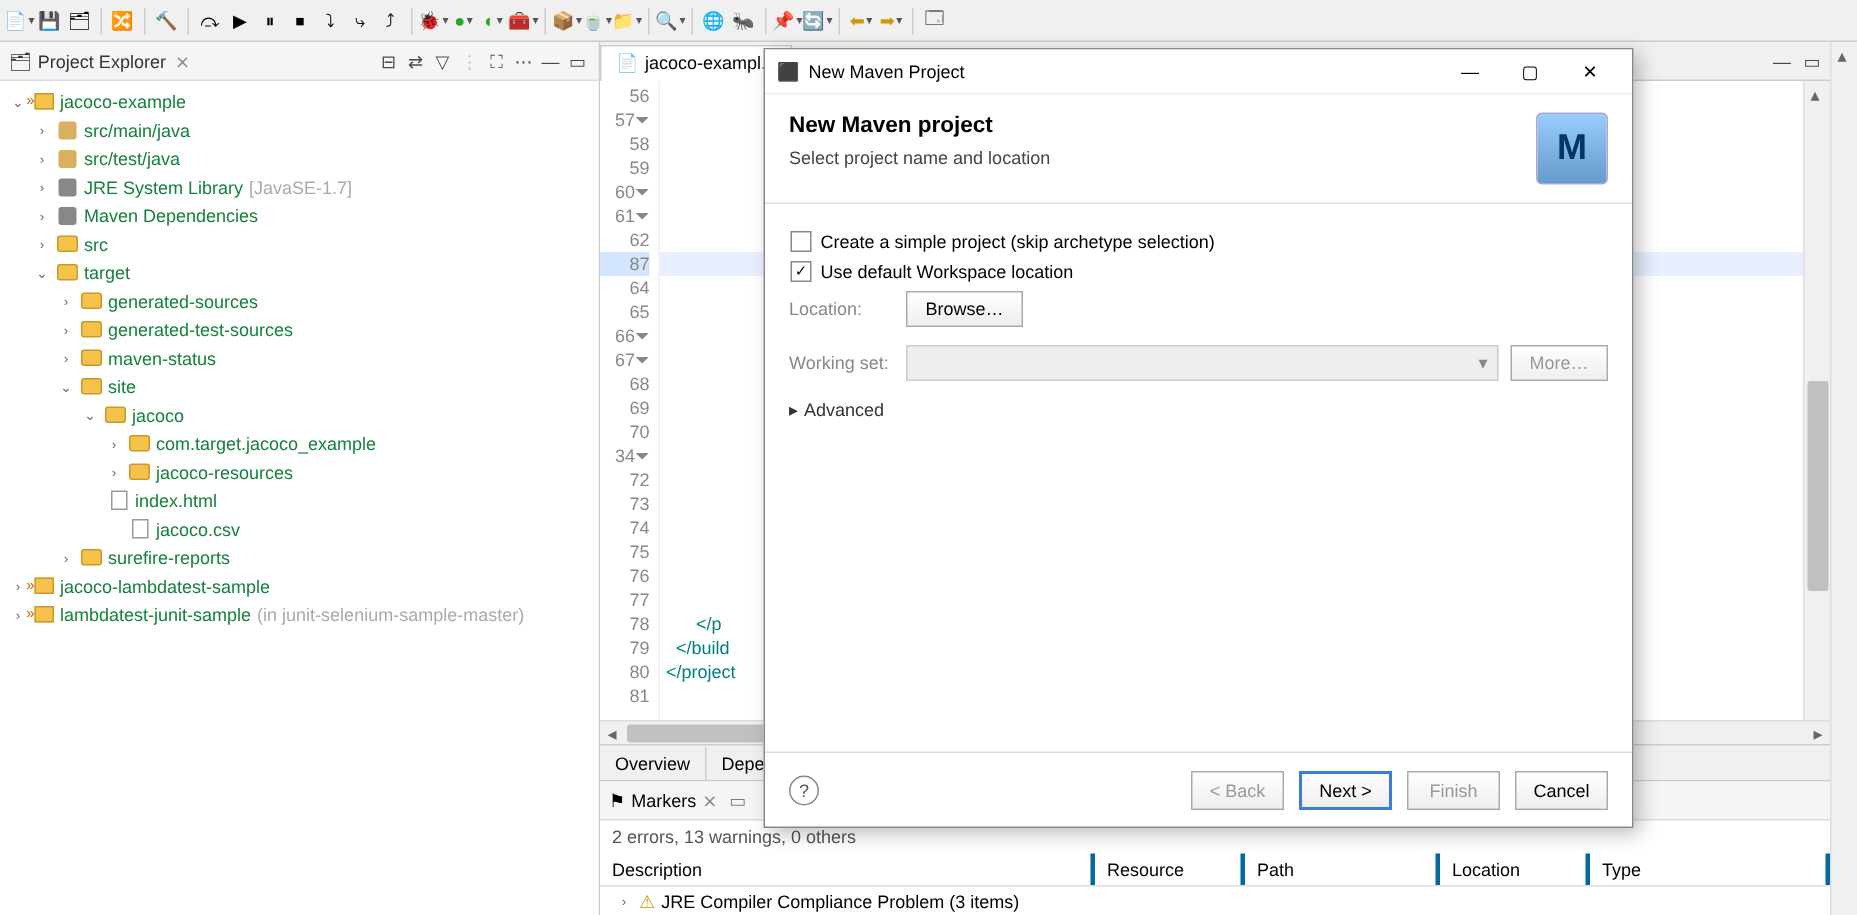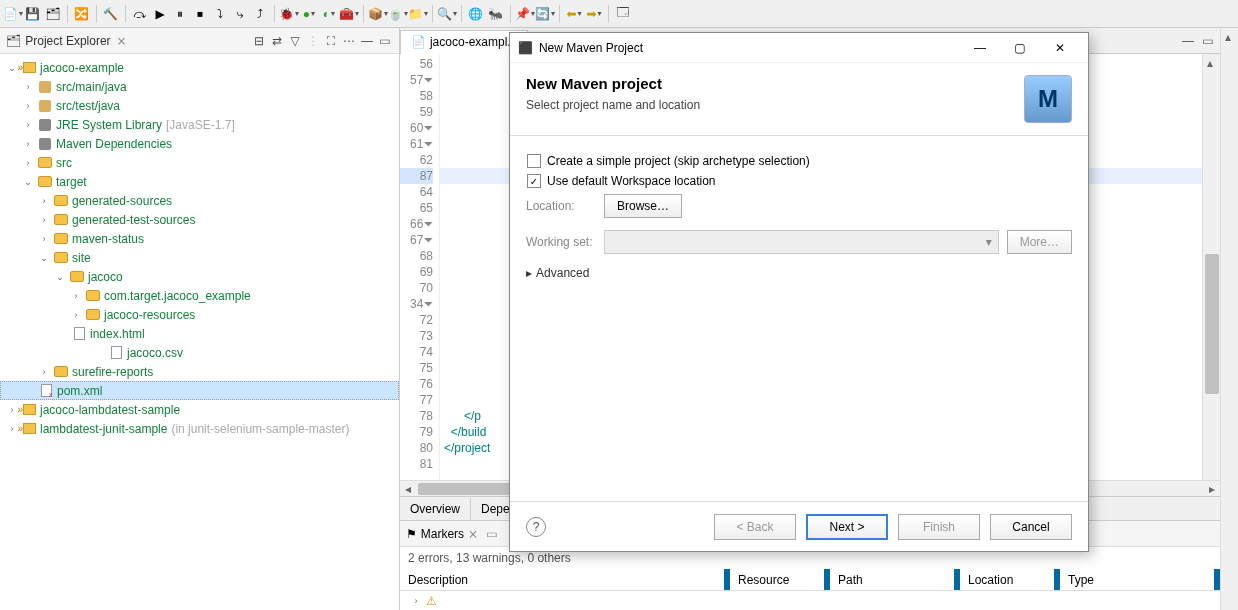--- a/index.html
+++ b/index.html
@@ -44,21 +44,21 @@
 .hthumb { position:absolute; height:12px; top:2px; background:#c0c0c0; border-radius:2px; }
 .harrow { position:absolute; top:0; width:16px; height:16px; display:flex; align-items:center; justify-content:center; color:#666; }
 
 .bottom-tabs { height:24px; background:#f0f0f0; border-top:1px solid #ccc; display:flex; align-items:center; }
 .btab { padding:4px 10px; border-right:1px solid #ccc; cursor:pointer; }
 
 .problems { height:90px; border-top:1px solid #ccc; background:#fff; display:flex; flex-direction:column; }
 .prob-header { height:26px; background:#f5f5f5; display:flex; align-items:center; padding:0 6px; border-bottom:1px solid #ddd; }
 .prob-summary { padding:4px 8px; color:#555; }
 .prob-cols { height:22px; background:#fff; border-bottom:1px solid #ddd; display:flex; }
-.pcol { padding:4px 8px; border-right:6px solid #0369a1; }
+.pcol { padding:4px 8px; border-right:3px solid #0369a1; }
 
 .vscroll { width:18px; background:#f0f0f0; border-left:1px solid #ddd; position:relative; }
 .vthumb { position:absolute; width:14px; left:2px; background:#c0c0c0; border-radius:2px; }
 
 
 .dialog { position:absolute; left:509px; top:32px; width:580px; height:520px; background:#fff; border:1px solid #888; box-shadow:4px 4px 12px rgba(0,0,0,0.25); display:flex; flex-direction:column; }
 .dlg-title { height:30px; background:#fff; display:flex; align-items:center; padding:0 8px; border-bottom:1px solid #eee; }
 .dlg-title-txt { flex:1; margin-left:6px; }
 .dlg-winbtn { width:40px; height:28px; display:flex; align-items:center; justify-content:center; cursor:pointer; }
 .dlg-header { padding:12px 16px; border-bottom:1px solid #ddd; display:flex; align-items:flex-start; }
@@ -71,21 +71,21 @@
 .chk { width:14px; height:14px; border:1px solid #888; background:#fff; display:inline-flex; align-items:center; justify-content:center; font-size:10px; }
 .form-row { display:flex; align-items:center; margin:6px 0 12px 0; gap:8px; }
 .form-lbl { width:70px; color:#888; }
 .form-input { flex:1; height:24px; border:1px solid #ccc; background:#f5f5f5; padding:0 6px; color:#888; }
 .form-combo { flex:1; height:24px; border:1px solid #ccc; background:#eee; display:flex; align-items:center; padding:0 6px; color:#888; }
 .btn { height:24px; padding:0 12px; border:1px solid #aaa; background:linear-gradient(#fff,#eee); cursor:pointer; }
 .btn.disabled { color:#999; }
 .expander { display:flex; align-items:center; gap:4px; margin-top:8px; color:#333; cursor:pointer; }
 .dlg-buttons { height:50px; border-top:1px solid #ddd; display:flex; align-items:center; padding:0 16px; gap:10px; }
 .dlg-buttons .spacer { flex:1; }
-.dbtn { width:82px; height:26px; border:1px solid #aaa; background:linear-gradient(#fff,#eee); cursor:pointer; }
+.dbtn { width:62px; height:26px; border:1px solid #aaa; background:linear-gradient(#fff,#eee); cursor:pointer; }
 .dbtn.primary { border:2px solid #3b7ddd; }
 .dbtn.disabled { color:#999; }
 .help-icon { width:20px; height:20px; border:1px solid #888; border-radius:50%; display:flex; align-items:center; justify-content:center; color:#555; }
 
 
 .i-folder { width:14px; height:11px; background:#f5c24a; border:1px solid #c99a2a; border-radius:2px; }
 .i-pkg { width:12px; height:12px; background:#d8b060; border-radius:2px; }
 .i-jar { width:12px; height:12px; background:#888; border-radius:2px; }
 .i-file { width:11px; height:13px; background:#fff; border:1px solid #999; }
 .i-xml { width:11px; height:13px; background:#fff; border:1px solid #999; position:relative; }
@@ -256,40 +256,33 @@
           </span>
           <span class="nlabel">jacoco-resources</span>
         </div>
         <div class="node" style="padding-left: 56px;">
           <span class="twisty"></span>
           <span class="nicon">
             <span class="i-file"></span>
           </span>
           <span class="nlabel">index.html</span>
         </div>
-        <div class="node" style="padding-left: 93px;">
+        <div class="node" style="padding-left: 70px;">
           <span class="twisty"></span>
           <span class="nicon">
             <span class="i-file"></span>
           </span>
           <span class="nlabel">jacoco.csv</span>
         </div>
         <div class="node" style="padding-left: 38px;">
           <span class="twisty">›</span>
           <span class="nicon">
             <span class="i-folder"></span>
           </span>
           <span class="nlabel">surefire-reports</span>
-        </div>
-        <div class="node selected" style="padding-left: 22px;">
-          <span class="twisty"></span>
-          <span class="nicon">
-            <span class="i-xml"></span>
-          </span>
-          <span class="nlabel">pom.xml</span>
         </div>
         <div class="node" style="padding-left: 6px;">
           <span class="twisty">›</span>
           <span class="nicon">
             <span class="i-proj"></span>
           </span>
           <span class="nlabel">jacoco-lambdatest-sample</span>
         </div>
         <div class="node" style="padding-left: 6px;">
           <span class="twisty">›</span>
@@ -398,20 +391,21 @@
       <div class="prob-cols">
         <div class="pcol" style="width:330px">Description</div>
         <div class="pcol" style="width:100px">Resource</div>
         <div class="pcol" style="width:130px">Path</div>
         <div class="pcol" style="width:100px">Location</div>
         <div class="pcol" style="flex:1">Type</div>
       </div>
       <div class="node" style="padding-left:10px">
         <span class="twisty">›</span>
         <span style="color:#c90;margin:0 4px">⚠</span>
+        <span>JRE Compiler Compliance Problem (3 items)</span>
       </div>
     </div>
   </div>
 
   <div class="vscroll">
     <span style="position:absolute;top:2px;left:4px;color:#666">▴</span>
   </div>
 </div>
 
 <div class="dialog">

